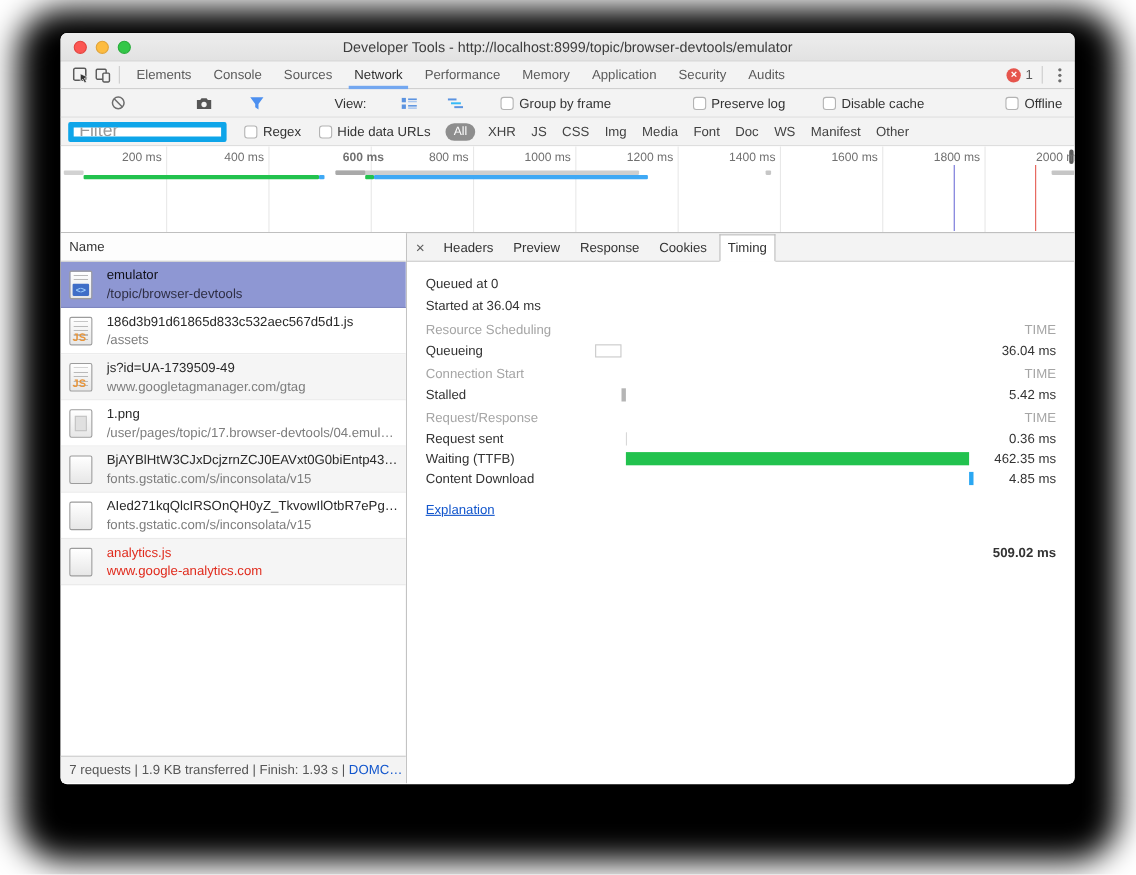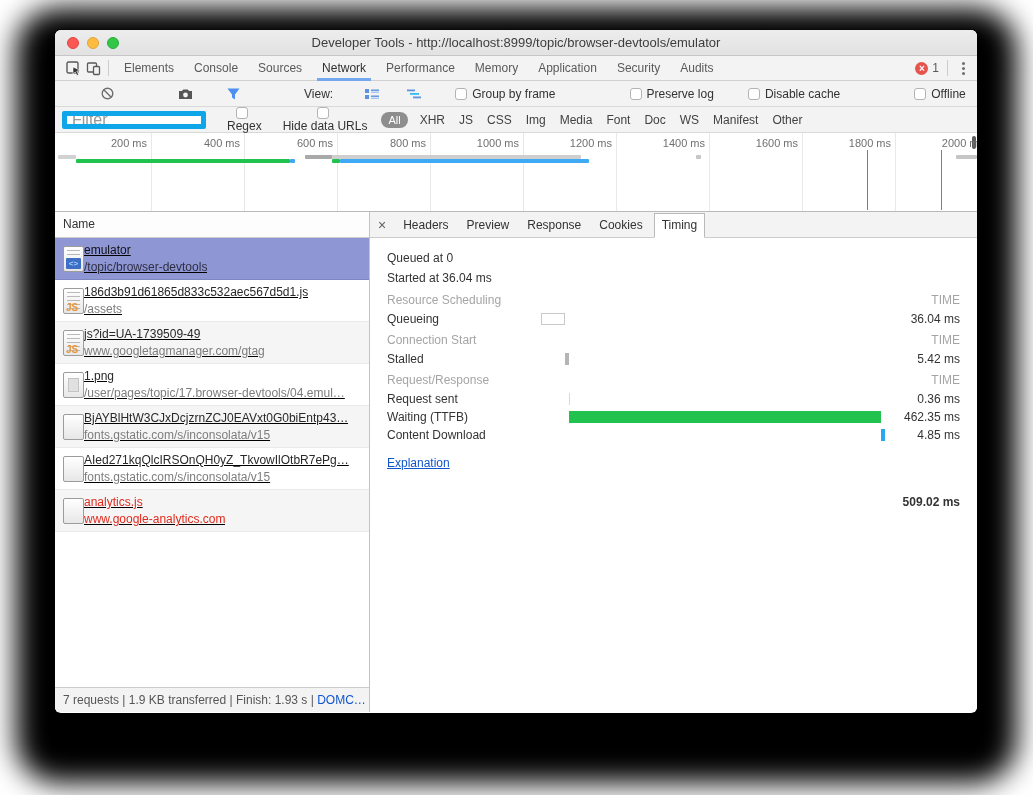--- a/index.html
+++ b/index.html
@@ -39,42 +39,42 @@
   .cb { width:12px; height:12px; background:#fff; border:1px solid #b3b3b3; border-radius:3px; display:inline-block; flex:none; cursor:pointer; }
   .cblab { margin-left:5px; white-space:nowrap; }
   .cbgroup { display:flex; align-items:center; margin-right:10px; }
   .throt { display:flex; align-items:center; gap:14px; cursor:pointer; }
   .dar { width:0; height:0; border-left:4px solid transparent; border-right:4px solid transparent; border-top:5px solid #555; }
 
   
   .fbar { height:26px; background:#f3f3f3; border-bottom:1px solid #d9d9d9; display:flex; align-items:center; padding-left:7px; font-size:12px; color:#333; }
   .finput { width:144px; height:18px; border:5px solid #0ea5e9; border-radius:2px; background:#fff; font-size:16px; padding:0 5px; color:#333; font-family:"Liberation Sans",sans-serif; }
   .finput::placeholder { color:#999; }
-  .fcb { display:flex; align-items:center; margin-left:16px;flex-direction:column; }
+  .fcb { display:flex; align-items:center; margin-left:16px; }
   .allpill { margin-left:14px; background:#8e8e8e; color:#fff; border-radius:9px; padding:2px 7px; font-size:11px; cursor:pointer; }
   .ftypes { display:flex; gap:14px; margin-left:12px; color:#424242; }
   .ftypes span { cursor:pointer; white-space:nowrap; }
 
   
   .overview { position:relative; height:79px; background:#fff; border-bottom:1px solid #b9b9b9; overflow:hidden; }
   .gline { position:absolute; top:0; bottom:0; width:1px; background:#e8e8e8; }
   .glabel { position:absolute; top:4px; height:12px; width:71px; text-align:right; font-size:11px; color:#707070; white-space:nowrap; }
   .obar { position:absolute; border-radius:1px; }
   .omark { position:absolute; top:17px; bottom:1px; width:1px; }
   .oscroll { position:absolute; right:1px; top:3px; width:4px; height:13px; background:#5c5c5c; border-radius:2px; }
 
   
   .content { display:flex; height:500px; }
   .leftpanel { position:relative; width:315px; border-right:1px solid #c3c3c3; background:#fff; overflow:hidden; }
   .namehdr { height:26px; line-height:25px; padding-left:8px; font-size:12px; color:#333; border-bottom:1px solid #ccc; background:#fdfdfd; }
   .reqrows { position:absolute; top:26px; bottom:25px; left:0; right:0; overflow:hidden; }
   .rrow { display:flex; align-items:center; height:42px; padding-left:8px; border-bottom:1px solid #eaeaea; background:#fff; cursor:pointer; }
   .rrow.alt { background:#f5f5f5; }
   .rrow.sel { background:#8e97d3; border-bottom-color:#7e86c0; }
-  .rtext { overflow:hidden;text-decoration:underline; }
+  .rtext { margin-left:13px; overflow:hidden; }
   .rname { font-size:12px; color:#282828; white-space:nowrap; overflow:hidden; text-overflow:ellipsis; }
   .rpath { font-size:12px; color:#7d7d7d; margin-top:3px; white-space:nowrap; overflow:hidden; text-overflow:ellipsis; }
   .rrow.sel .rname { color:#101018; }
   .rrow.sel .rpath { color:#2e2e44; }
   .rrow.err .rname, .rrow.err .rpath { color:#e02b1d; }
   .fic { position:relative; width:21px; height:26px; flex:none; background:linear-gradient(#ffffff,#e7e7e7); border:1px solid #9c9c9c; border-radius:2px; }
   .fic.lines::before { content:""; position:absolute; left:3px; right:3px; top:3px; height:18px; background:repeating-linear-gradient(#b9b9b9 0 1px, transparent 1px 4px); }
   .fic.image::before { content:""; position:absolute; left:4px; right:4px; top:5px; height:12px; background:#e0e0e0; border:1px solid #c4c4c4; }
   .badge-js { position:absolute; left:2px; bottom:0px; font-size:10px; font-weight:bold; color:#e8963c; background:transparent; }
   .badge-code { position:absolute; left:2px; bottom:2px; width:15px; height:11px; background:#3f6ec7; color:#9fd0ff; font-size:8px; font-weight:bold; line-height:11px; text-align:center; border-radius:1px; }
@@ -244,21 +244,21 @@
         </span>
     </div>
 
     <div class="overview" id="overview">
       <div class="oscroll"></div>
     <div class="gline" style="left: 96px;"></div>
         <div class="glabel" style="left: 21px;">200 ms</div>
         <div class="gline" style="left: 189px;"></div>
         <div class="glabel" style="left: 114px;">400 ms</div>
         <div class="gline" style="left: 282px;"></div>
-        <div class="glabel" style="left: 207px;">600 ms</div>
+        <div class="glabel" style="left: 223px; font-weight: bold;">600 ms</div>
         <div class="gline" style="left: 375px;"></div>
         <div class="glabel" style="left: 300px;">800 ms</div>
         <div class="gline" style="left: 468px;"></div>
         <div class="glabel" style="left: 393px;">1000 ms</div>
         <div class="gline" style="left: 561px;"></div>
         <div class="glabel" style="left: 486px;">1200 ms</div>
         <div class="gline" style="left: 654px;"></div>
         <div class="glabel" style="left: 579px;">1400 ms</div>
         <div class="gline" style="left: 747px;"></div>
         <div class="glabel" style="left: 672px;">1600 ms</div>

